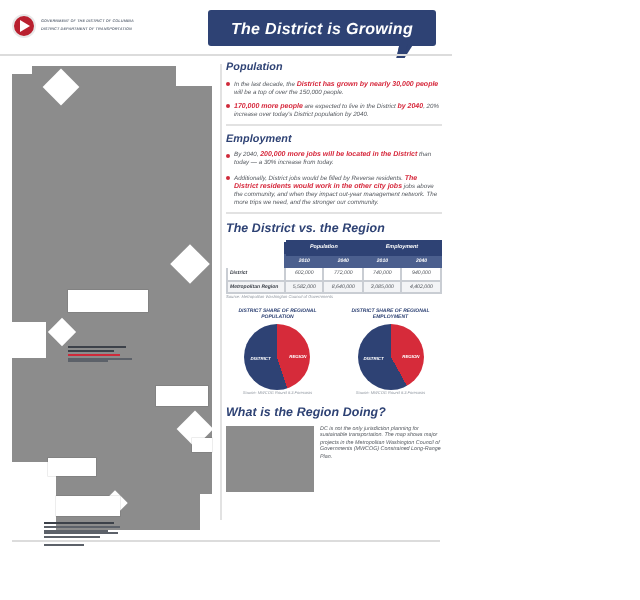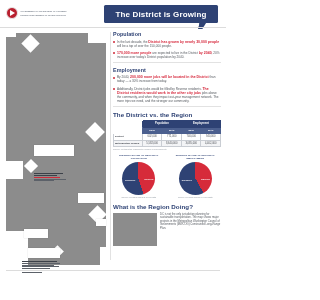--- a/index.html
+++ b/index.html
@@ -2,21 +2,21 @@
 <html><head>
 <meta charset="utf-8">
 <style>
   * { box-sizing: border-box; margin: 0; padding: 0; }
   html, body {
     width: 226px; height: 300px;
     background: #ffffff;
     font-family: "Liberation Sans", sans-serif;
     overflow: hidden;
   }
-  .page { position: relative; width: 226px; height: 300px; background: #fff; }
+  .page { position: relative; width: 226px; height: 300px; background: #fff; font-style: italic; }
 
   
   .header { position: absolute; top: 0; left: 0; width: 226px; height: 28px; background: #ffffff; }
   .logo-block { position: absolute; left: 6px; top: 7px; display: flex; align-items: center; gap: 2.5px; }
   .logo-seal {
     width: 12px; height: 12px; border-radius: 50%;
     background: #b9202f; position: relative; flex: 0 0 auto;
     border: 0.8px solid #e8e8e8;
   }
   .logo-seal::after {

